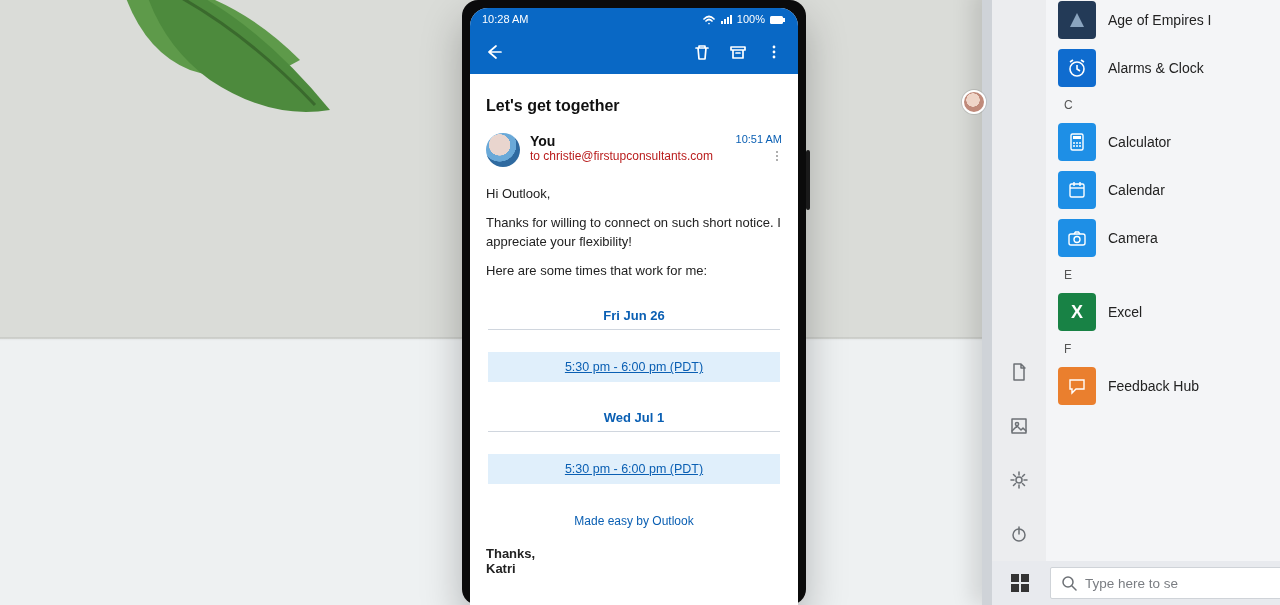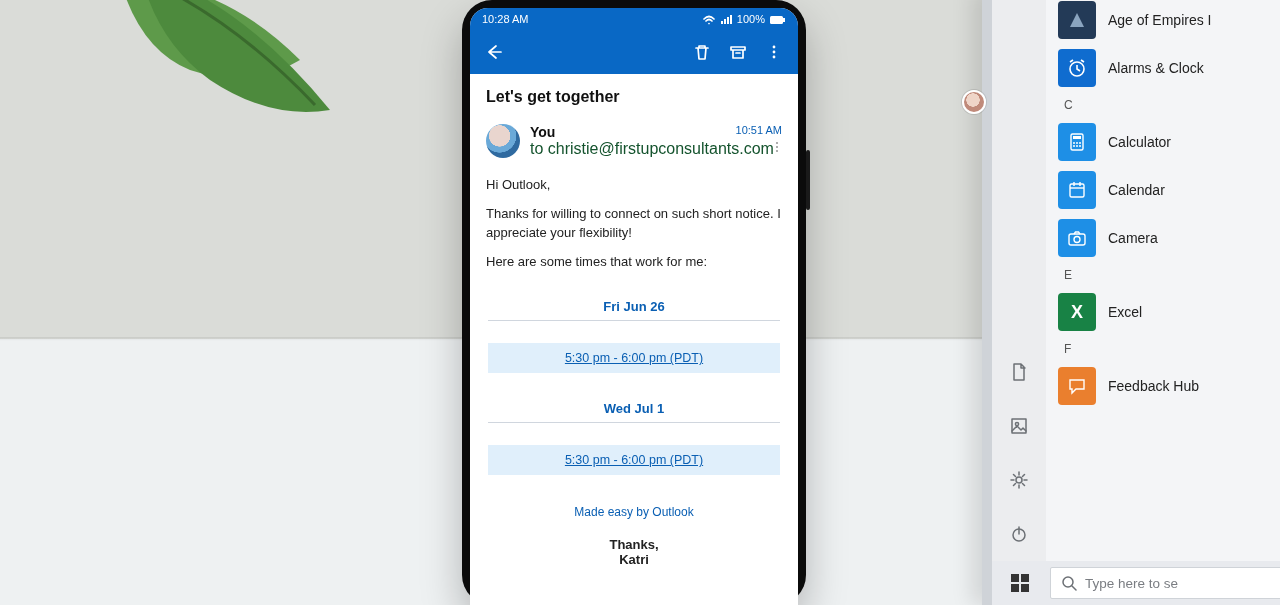--- a/index.html
+++ b/index.html
@@ -17,21 +17,21 @@
   .leaf svg { width: 100%; height: 100%; }
   .desk-shadow {
     position: absolute; left: 0; right: 0; top: 337px; height: 4px;
     background: linear-gradient(to bottom, rgba(0,0,0,.08), transparent);
   }
   
   .phone {
     position: absolute; left: 462px; top: 0px;
     width: 344px; height: 605px;
     background: #0b0b0b;
-    border-radius: 30px;
+    border-radius: 16px;
     padding: 8px 8px 0 8px;
     box-shadow: 0 20px 40px rgba(0,0,0,.25);
   }
   .phone .side-button{
     position:absolute; right:-4px; top:150px; width:4px; height:60px;
     background:#1a1a1a; border-radius:2px;
   }
   .screen {
     width: 100%; height: 100%;
     background: #fff;
@@ -46,32 +46,32 @@
     padding: 0 12px; font-size:11px; font-weight:500;
   }
   .status-right { display:flex; align-items:flex-end; gap:5px; }
   .toolbar {
     height: 44px; background:#0968c5; color:#fff;
     display:flex; align-items:center; padding:0 10px; gap:8px;
   }
   .toolbar .spacer{flex:1;}
   .tb-btn{width:28px;height:28px;display:flex;align-items:center;justify-content:center;cursor:pointer;}
   .subject{
-    padding:14px 16px 14px; font-weight:600; font-size:16px; color:#111;
+    padding:14px 16px 14px; font-weight:600; font-size:16px; color:#111;margin-top:9px;
   }
   .msg-head{
     display:flex; align-items:flex-start; padding:4px 16px 6px; gap:10px; position:relative;
   }
   .avatar{
     width:34px;height:34px;border-radius:50%;
     background: radial-gradient(circle at 40% 35%, #e9d5ce 0 35%, #6aa9d8 36% 55%, #2f6aa0 56% 100%);
     flex:0 0 34px;
   }
   .from-block .from{font-weight:700;font-size:14px;color:#111;}
-  .from-block .to{font-size:16px;color:#14532d;}
+  .from-block .to{font-size:12px;color:#b91c1c;}
   .msg-time{position:absolute; right:16px; top:4px; color:#0a5fb3; font-size:11px; font-weight:400;}
   .msg-more{position:absolute; right:14px; top:20px; color:#9b9b9b; cursor:pointer;}
   .body{
     padding:12px 16px 8px; font-size:13px; color:#222; line-height:1.45;
   }
   .body p{margin-bottom:10px;}
   .avail{
     margin:4px 8px 6px; text-align:center;
   }
   .avail .day{
@@ -79,21 +79,21 @@
   }
   .avail .divider{height:1px;background:#d0d6de;margin:0 10px;}
   .slot{
     background:#e0effb; margin:22px 10px; padding:8px 0;
     color:#0a5fb3; font-size:12.5px; cursor:pointer;
     text-decoration: underline;
   }
   .made-easy{
     text-align:center; color:#0a5fb3; font-size:12px; padding:8px 0 6px;
   }
-  .sig{padding:6px 16px 14px; font-size:13px;text-align:center;}
+  .sig{padding:6px 16px 14px; font-size:13px;}
   .sig .thanks{font-weight:700;}
   .sig .name{font-weight:700;}
   
   .laptop{
     position:absolute; right:-10px; top:-10px; width:432px; height:615px;
   }
   .lap-body{
     position:absolute; left:124px; right:0; top:0; bottom:0;
     background:#f3f5f7; border-left:10px solid #cfd3d8;
     box-shadow:-10px 0 20px rgba(0,0,0,.12);

